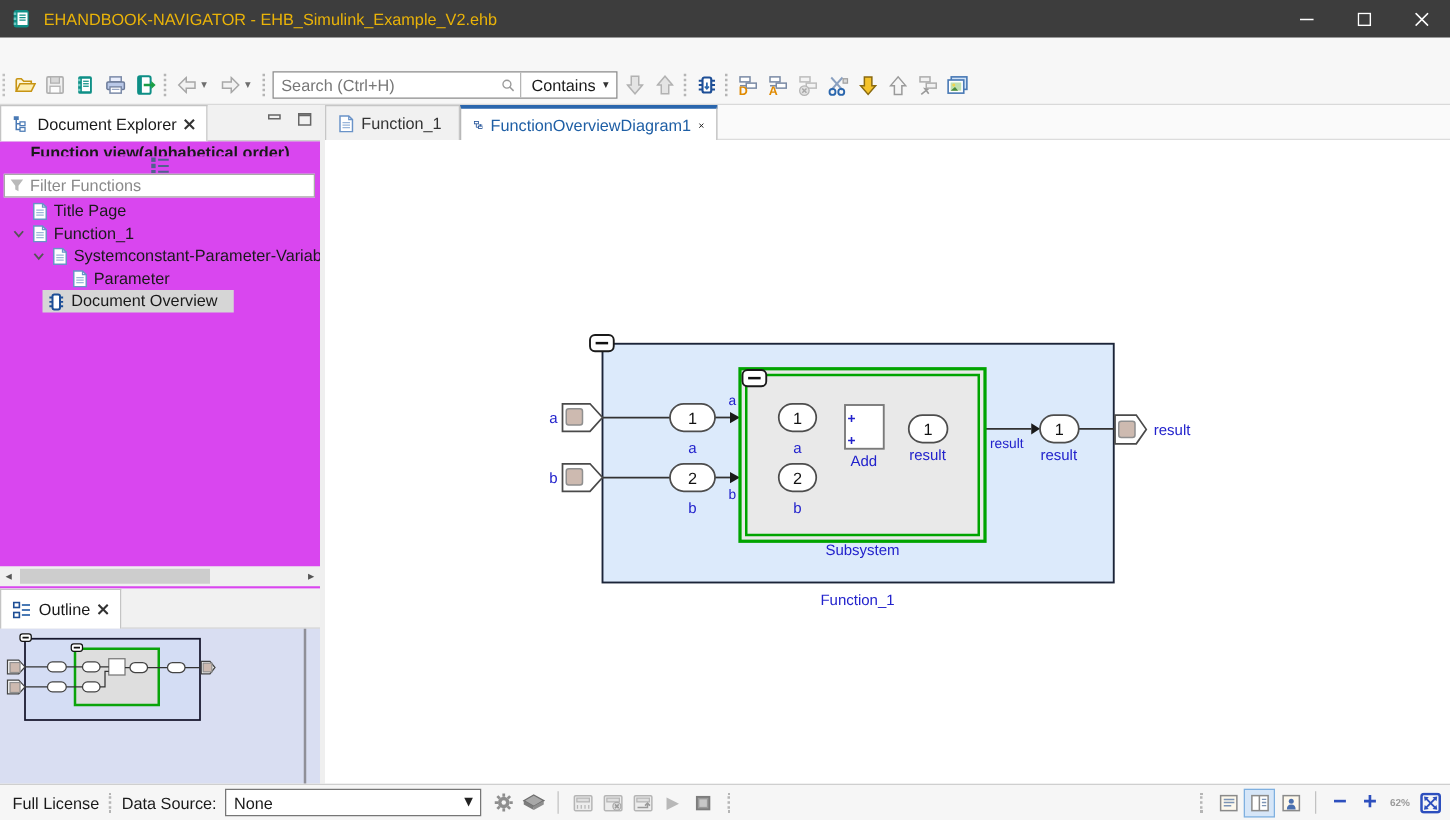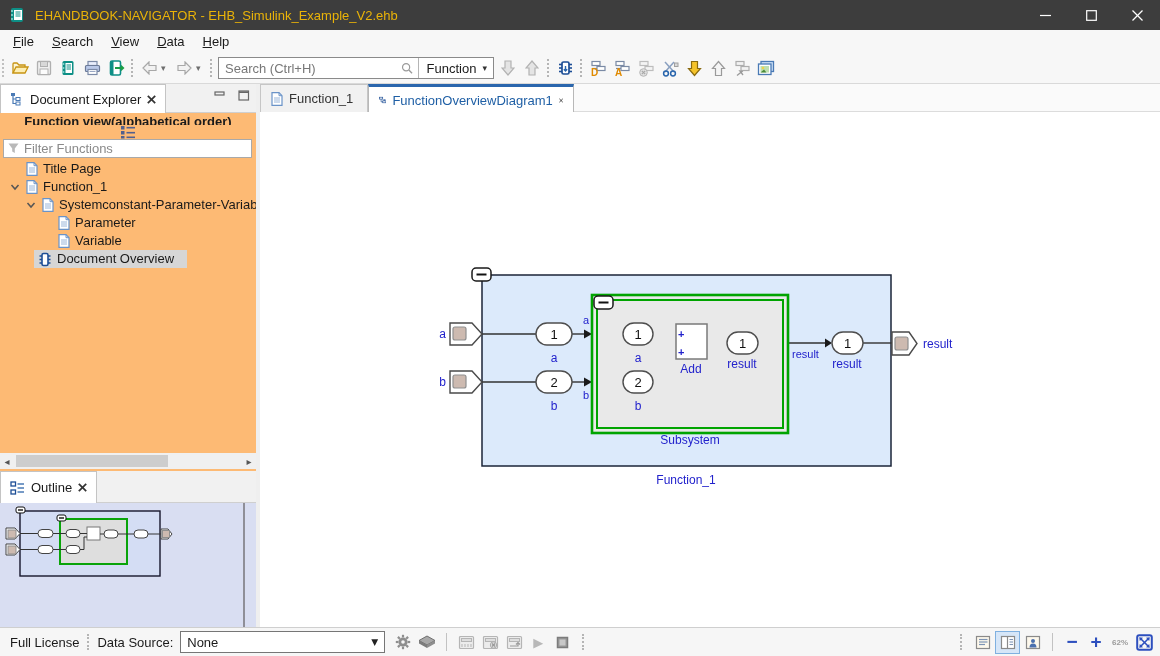--- a/index.html
+++ b/index.html
@@ -34,21 +34,21 @@
 
   
   .leftpanel { position:absolute; left:0; top:84px; width:256px; height:543px; background:#ffffff; }
   .panel-divider { position:absolute; left:256px; top:84px; width:4px; height:543px; background:#efefef; }
   .tabstrip { position:relative; width:100%; height:29px; background:#f1f1f1; border-bottom:1px solid #cfcfcf; }
   .ptab { position:absolute; left:0; top:0; height:29px; background:#ffffff; border:1px solid #c4c4c4; border-bottom:none; display:flex; align-items:center; padding:0 9px; gap:6px; }
   .ptab .lbl { white-space:nowrap; }
   .minmax { position:absolute; right:6px; top:6px; display:flex; gap:12px; }
 
   
-  .de { position:absolute; left:0; top:0; width:256px; height:387px; background:#fdba74; }
+  .de { position:absolute; left:0; top:0; width:256px; height:387px; background:#d946ef; }
   .viewheader { position:absolute; left:0; top:30px; width:256px; height:25px; display:flex; align-items:center; padding:0 6px;flex-direction:column; }
   .viewheader .vh { font-weight:bold; flex:1; white-space:nowrap; overflow:hidden; }
   .filterbox { position:absolute; left:3px; top:55px; width:249px; height:19px; border:1px solid #a9a9a9; background:#fff; display:flex; align-items:center; gap:5px; padding-left:4px; }
   .filterbox input { border:none; outline:none; flex:1; font-size:13px; font-family:inherit; background:transparent; }
   .filterbox input::placeholder { color:#8a8a8a; }
   .tree { position:absolute; left:0; top:76px; width:256px; height:292px; overflow:hidden; }
   .trow { position:relative; height:18px; display:flex; align-items:center; white-space:nowrap; }
   .trow .chev { position:absolute; top:3px; width:12px; height:12px; }
   .trow .ticon { position:absolute; top:2px; }
   .trow .tlabel { position:absolute; top:1px; }
@@ -119,27 +119,20 @@
       </div>
       <div class="winbtn">
         <svg width="11" height="11" viewBox="0 0 11 11">
             <line x1="0.5" y1="0.5" x2="10.5" y2="10.5" stroke="#fff" stroke-width="1.2"></line>
             <line x1="10.5" y1="0.5" x2="0.5" y2="10.5" stroke="#fff" stroke-width="1.2"></line>
           </svg>
       </div>
     </div>
   </div>
 
-  <div class="menubar">
-    <span class="menuitem"><u>F</u>ile</span>
-    <span class="menuitem"><u>S</u>earch</span>
-    <span class="menuitem"><u>V</u>iew</span>
-    <span class="menuitem"><u>D</u>ata</span>
-    <span class="menuitem"><u>H</u>elp</span>
-  </div>
 
   <div class="toolbar">
     <div class="grip"></div>
 
     <div class="tbtn">
       <svg width="18" height="16" viewBox="0 0 18 16">
         <path d="M2 13 L2 4 Q2 3 3 3 L6 3 L8 5 L14 5 L14 7" fill="#fdf6d8" stroke="#c79413" stroke-width="1.3"></path>
         <path d="M2 13 L5 7 L17 7 L14 13 Z" fill="#fdeeb3" stroke="#c79413" stroke-width="1.3"></path>
       </svg>
     </div>
@@ -197,21 +190,21 @@
     <div class="tsep"></div>
 
     <div class="searchcombo">
       <input type="text" placeholder="Search (Ctrl+H)" style="">
       <svg width="15" height="15" viewBox="0 0 15 15" style="margin-right:4px;">
         <circle cx="6" cy="6" r="4.2" fill="none" stroke="#9a9a9a" stroke-width="1.4"></circle>
         <line x1="9.2" y1="9.2" x2="13" y2="13" stroke="#9a9a9a" stroke-width="1.6"></line>
       </svg>
       <div class="combodiv"></div>
       <div class="containsbox">
-        <span>Function</span>
+        <span>Contains</span>
         <span class="car">▾</span>
       </div>
     </div>
 
     <div class="tbtn">
       <svg width="14" height="16" viewBox="0 0 14 16">
         <path d="M4 1 L10 1 L10 8 L13 8 L7 15 L1 8 L4 8 Z" fill="#e4e4e4" stroke="#b2b2b2" stroke-width="1.2"></path>
       </svg>
     </div>
     <div class="tbtn">
@@ -391,30 +384,20 @@
           <svg class="ticon" style="left:58px" width="12" height="14" viewBox="0 0 12 14">
             <path d="M1 0.7 L8 0.7 L11 3.7 L11 13.3 L1 13.3 Z" fill="#fff" stroke="#6a93c8" stroke-width="1.2"></path>
             <path d="M8 0.7 L8 3.7 L11 3.7" fill="none" stroke="#6a93c8"></path>
             <line x1="3" y1="6" x2="9" y2="6" stroke="#9ab6da"></line>
               <line x1="3" y1="8" x2="9" y2="8" stroke="#9ab6da"></line>
               <line x1="3" y1="10" x2="9" y2="10" stroke="#9ab6da"></line>
           </svg>
           <span class="tlabel" style="left:75px">Parameter</span>
         </div>
 
-        <div class="trow">
-          <svg class="ticon" style="left:58px" width="12" height="14" viewBox="0 0 12 14">
-            <path d="M1 0.7 L8 0.7 L11 3.7 L11 13.3 L1 13.3 Z" fill="#fff" stroke="#6a93c8" stroke-width="1.2"></path>
-            <path d="M8 0.7 L8 3.7 L11 3.7" fill="none" stroke="#6a93c8"></path>
-            <line x1="3" y1="6" x2="9" y2="6" stroke="#9ab6da"></line>
-              <line x1="3" y1="8" x2="9" y2="8" stroke="#9ab6da"></line>
-              <line x1="3" y1="10" x2="9" y2="10" stroke="#9ab6da"></line>
-          </svg>
-          <span class="tlabel" style="left:75px">Variable</span>
-        </div>
 
 
         <div class="trow sel">
           <div class="selbg"></div>
           <svg class="ticon" style="left:38px" width="14" height="15" viewBox="0 0 14 15">
             <rect x="4" y="1.5" width="6" height="12" rx="1.5" fill="#fff" stroke="#1d4e96" stroke-width="1.6"></rect>
             <line x1="1.5" y1="4" x2="4" y2="4" stroke="#1d4e96" stroke-width="1.5"></line>
             <line x1="1.5" y1="7.5" x2="4" y2="7.5" stroke="#1d4e96" stroke-width="1.5"></line>
             <line x1="1.5" y1="11" x2="4" y2="11" stroke="#1d4e96" stroke-width="1.5"></line>
             <line x1="10" y1="4" x2="12.5" y2="4" stroke="#1d4e96" stroke-width="1.5"></line>

